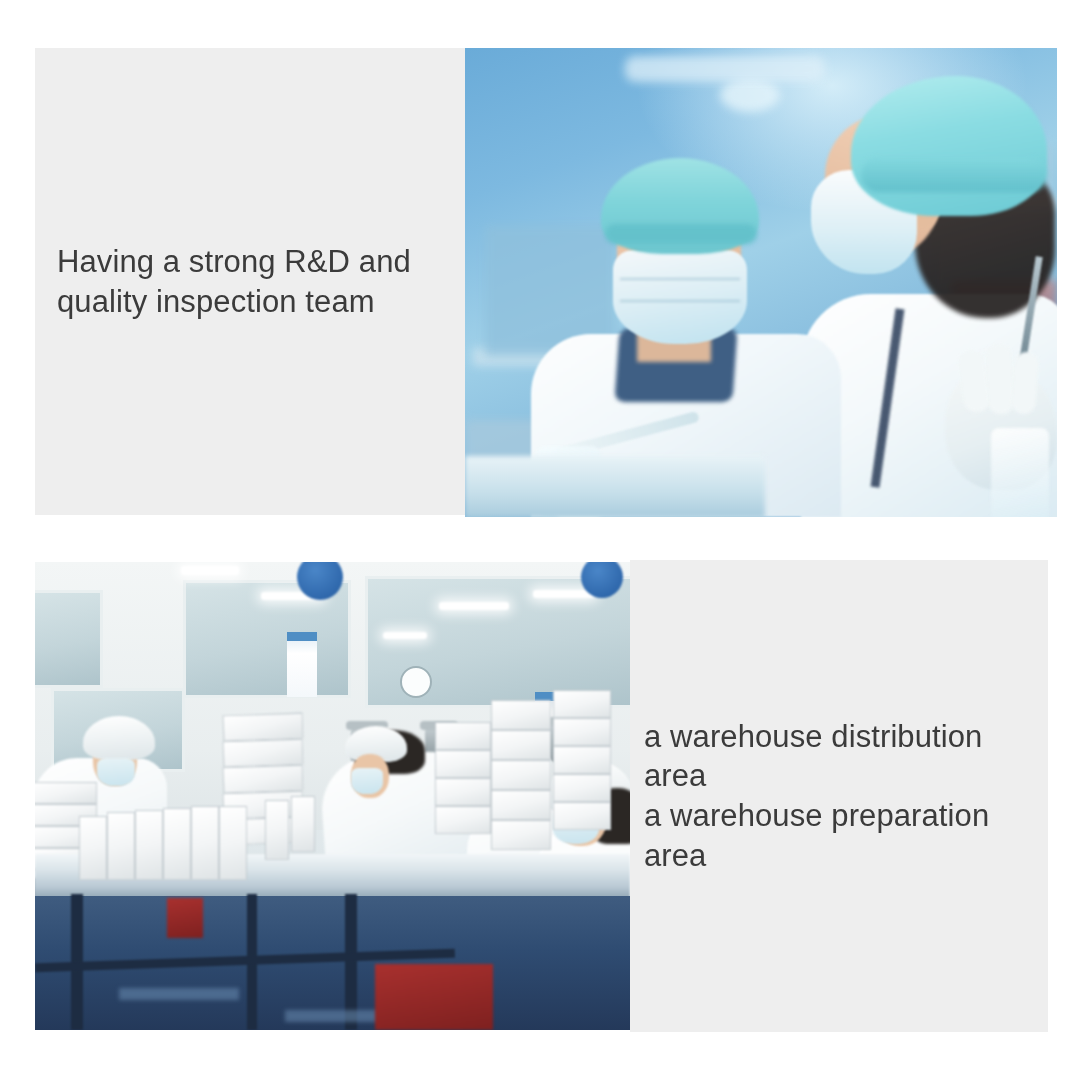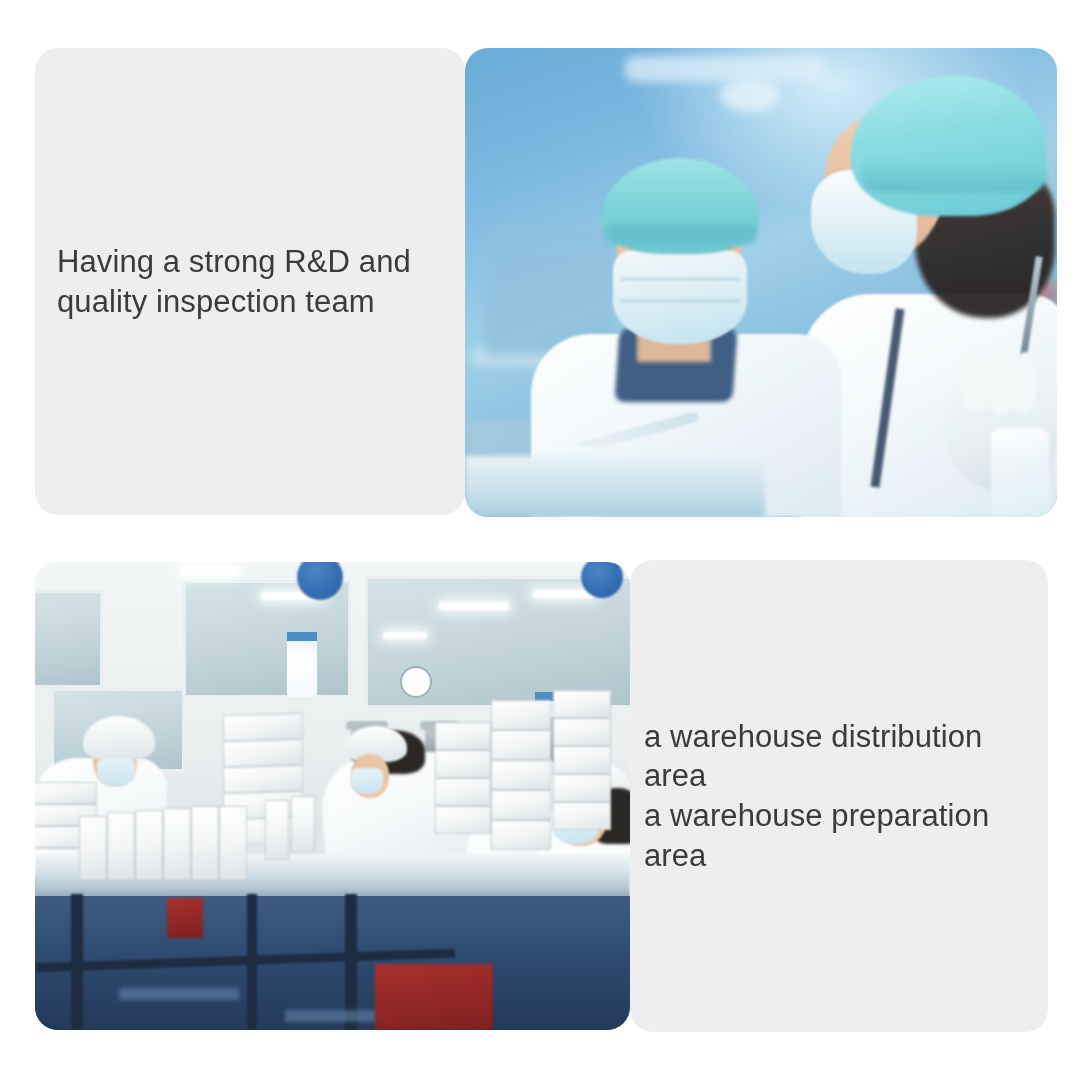--- a/index.html
+++ b/index.html
@@ -9,21 +9,21 @@
   }
   body {
     width: 1080px;
     height: 1080px;
     position: relative;
     overflow: hidden;
     font-family: "Liberation Sans", sans-serif;
   }
 
   
-  .panel { position: absolute; overflow: hidden; border-radius: 23px; }
+  .panel { position: absolute; overflow: hidden; }
 
   .text-panel {
     background: #eeeeee;
     display: flex;
     align-items: center;
   }
   .caption {
     color: #3b3b3b;
     font-size: 31px;
     line-height: 1.28;

